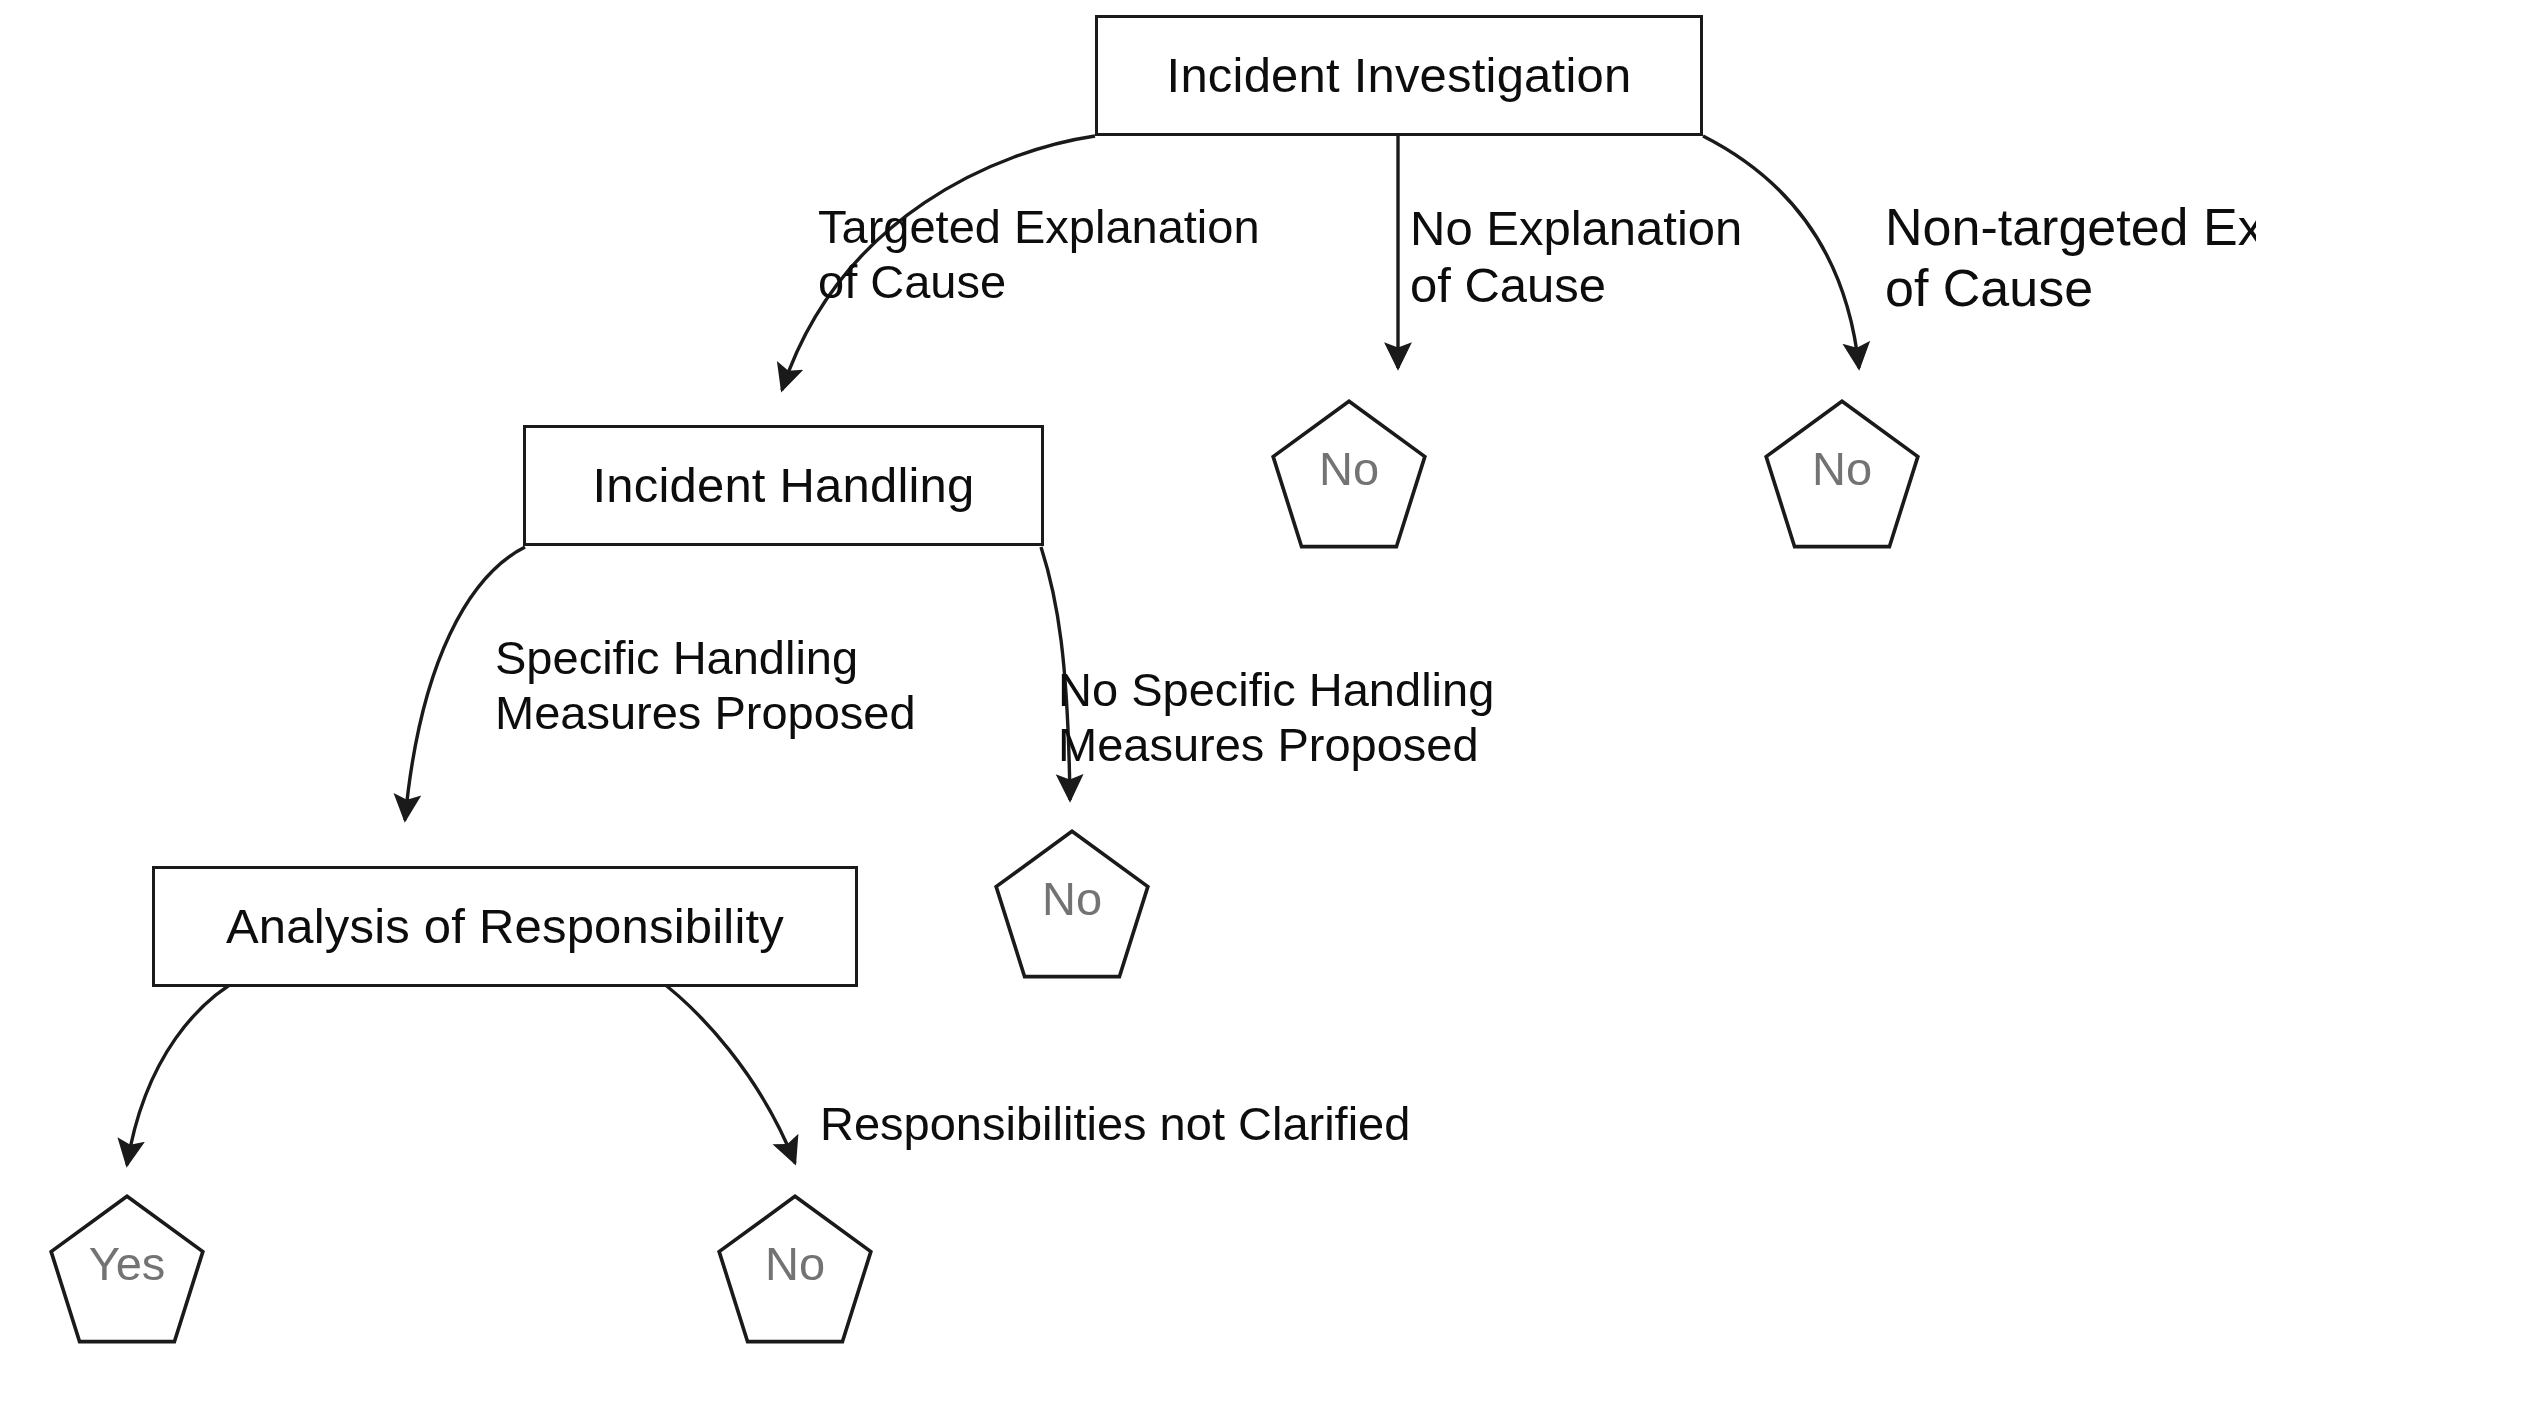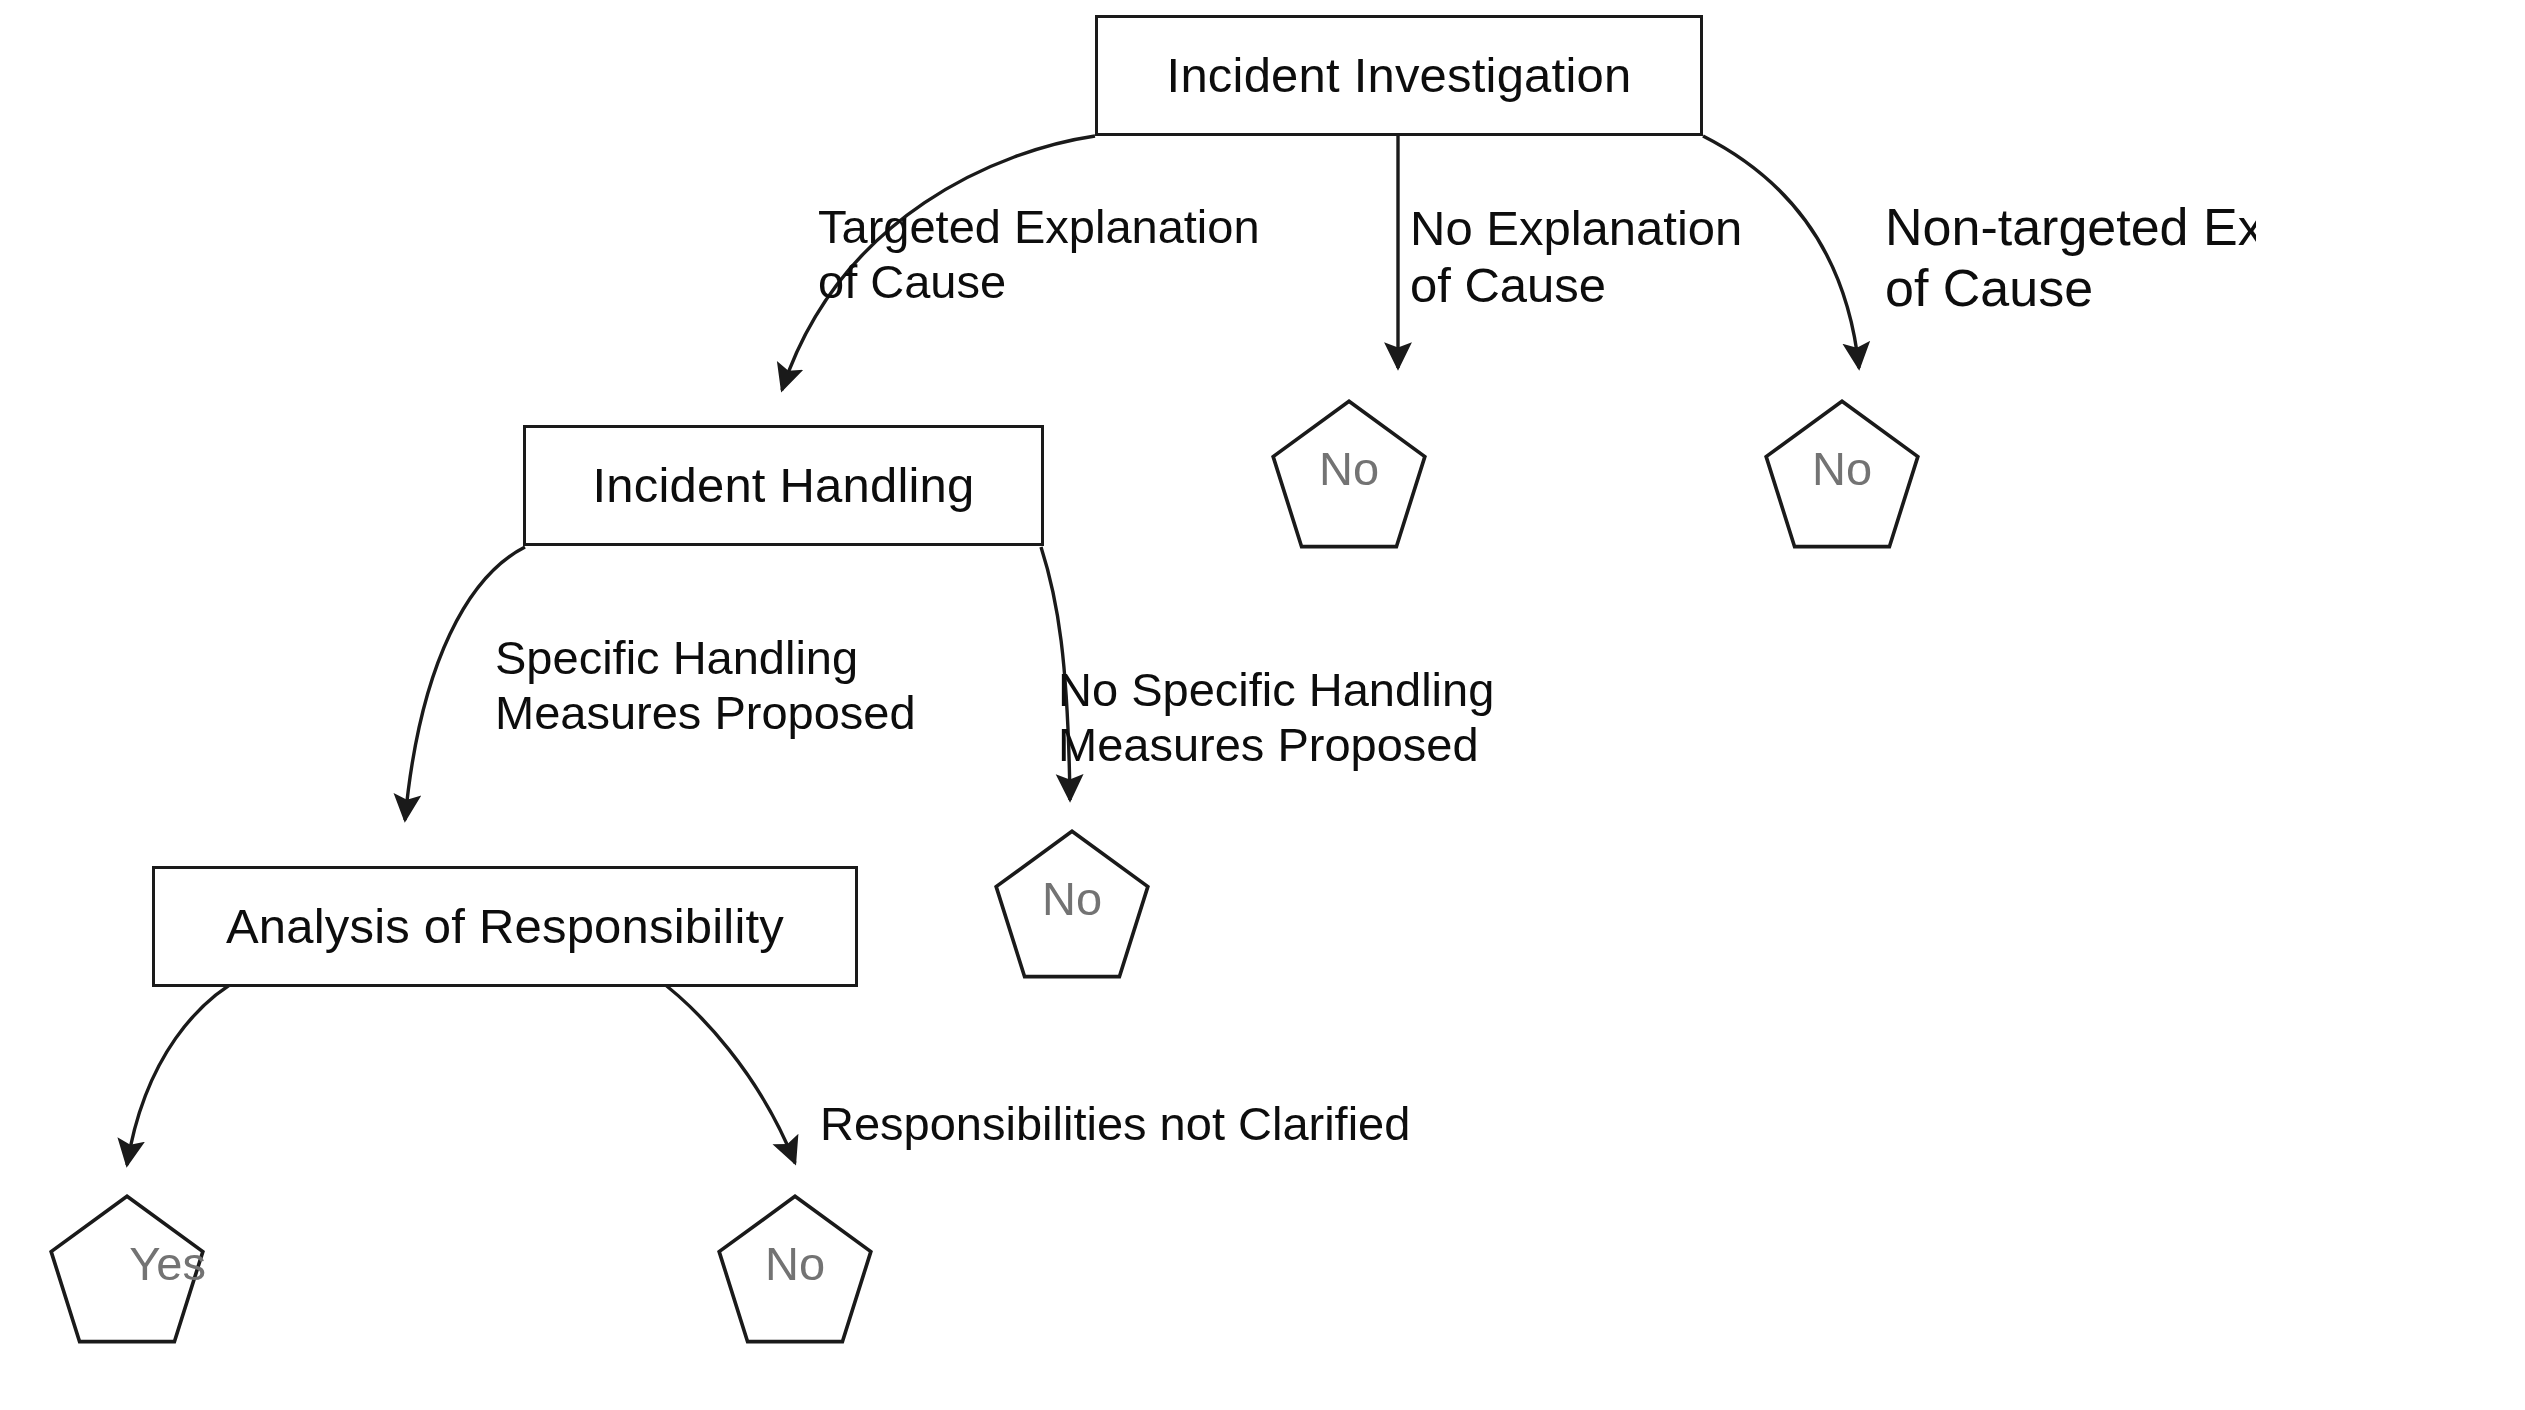--- a/index.html
+++ b/index.html
@@ -125,21 +125,21 @@
     <span class="term-label">No</span>
   </div>
 
   <div class="terminal" style="left:993px; top:828px; width:158px; height:152px; font-size:47px;">
     <svg width="158" height="152" viewBox="0 0 100 96">
       <polygon points="50,2 98,37 80,94 20,94 2,37" fill="#ffffff" stroke="#1a1a1a" stroke-width="2.3"></polygon>
     </svg>
     <span class="term-label">No</span>
   </div>
 
-  <div class="terminal" style="left:48px; top:1193px; width:158px; height:152px; font-size:47px;justify-content:flex-end;">
+  <div class="terminal" style="left:48px; top:1193px; width:158px; height:152px; font-size:47px;">
     <svg width="158" height="152" viewBox="0 0 100 96">
       <polygon points="50,2 98,37 80,94 20,94 2,37" fill="#ffffff" stroke="#1a1a1a" stroke-width="2.3"></polygon>
     </svg>
     <span class="term-label">Yes</span>
   </div>
 
   <div class="terminal" style="left:716px; top:1193px; width:158px; height:152px; font-size:47px;">
     <svg width="158" height="152" viewBox="0 0 100 96">
       <polygon points="50,2 98,37 80,94 20,94 2,37" fill="#ffffff" stroke="#1a1a1a" stroke-width="2.3"></polygon>
     </svg>

